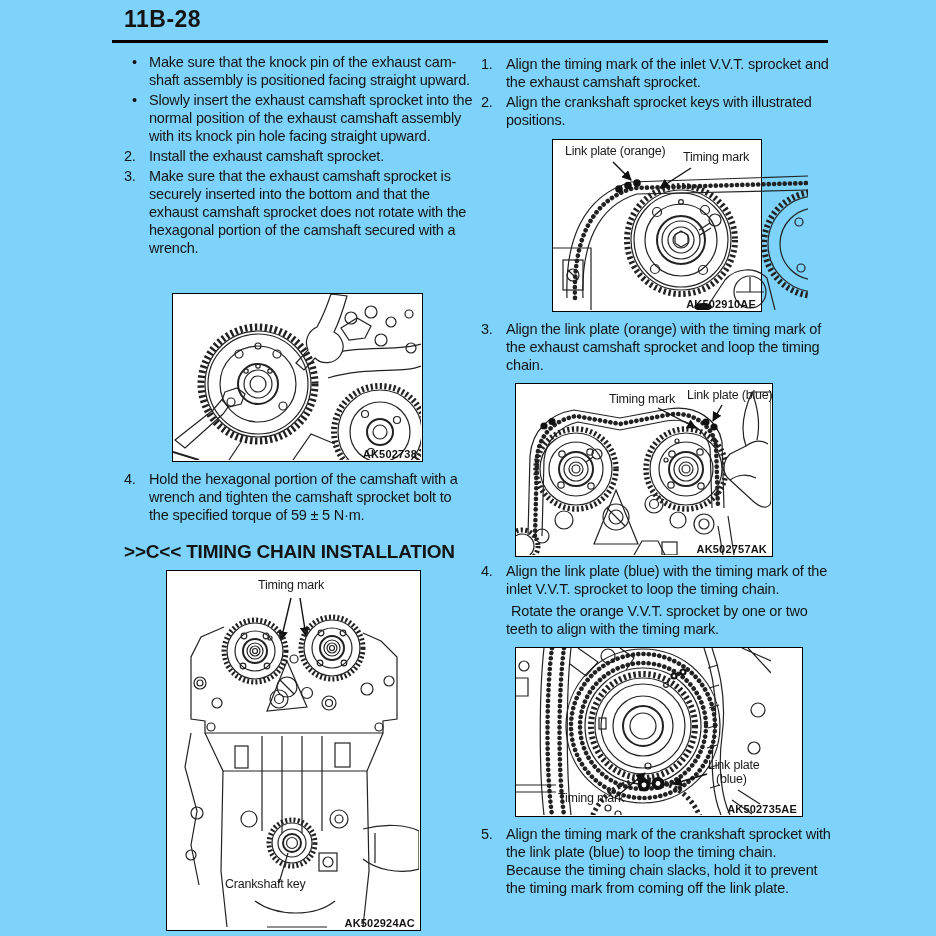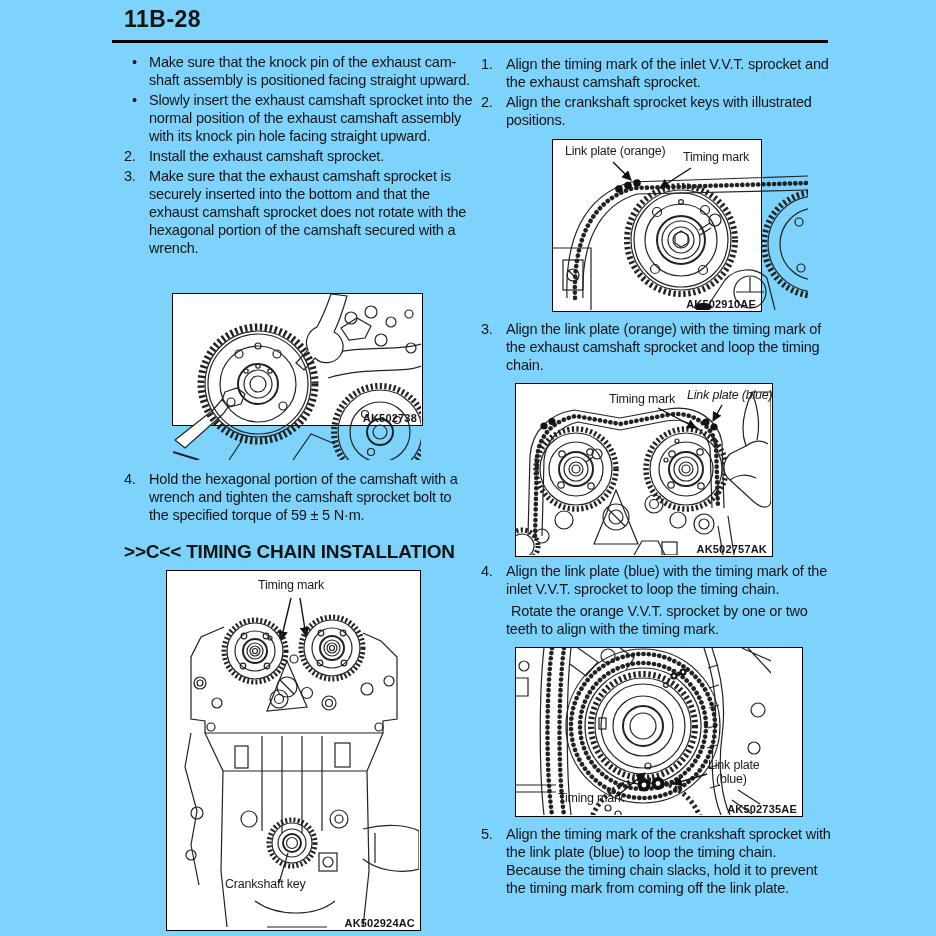--- a/index.html
+++ b/index.html
@@ -61,21 +61,21 @@
     <div class="li">
       <span class="mk">2.</span>
       <span class="tx">Install the exhaust camshaft sprocket.</span>
     </div>
     <div class="li">
       <span class="mk">3.</span>
       <span class="tx">Make sure that the exhaust camshaft sprocket is securely inserted into the bottom and that the exhaust camshaft sprocket does not rotate with the hexagonal portion of the camshaft secured with a wrench.</span>
     </div>
   </div>
 
-  <div class="fig" style="left:172px;top:293px;width:251px;height:133px;">
+  <div class="fig" style="left:172px;top:293px;width:251px;height:169px;">
     <svg width="248" height="166" viewBox="0 0 248 166">
       <path class="ln" d="M150,62 C185,50 225,58 248,50"></path>
       <path class="ln" d="M155,84 C195,72 230,80 248,72"></path>
       <circle class="ln" cx="178" cy="24" r="6"></circle>
         <circle class="ln" cx="198" cy="18" r="6"></circle>
       <circle class="ln" cx="218" cy="28" r="5"></circle>
         <circle class="ln" cx="236" cy="20" r="4"></circle>
       <circle class="ln" cx="208" cy="46" r="6"></circle>
         <circle class="ln" cx="238" cy="54" r="5"></circle>
       <path class="ln" d="M168,34 l16,-10 14,8 -6,12 -16,2 z"></path>
@@ -310,21 +310,21 @@
       <rect class="ln" x="146" y="158" width="15" height="13"></rect>
       <path class="ln" d="M212,132 L218,171 M202,142 L207,171"></path>
       <path class="wh" d="M236,8 C228,26 224,46 230,62 L214,70 C206,78 206,90 214,96 L238,118 C248,126 255,124 255,116 L255,8 Z"></path>
       <path class="ln" d="M230,62 C238,56 246,56 252,60"></path>
       <path class="ln" d="M214,96 C222,90 232,90 240,94"></path>
       <path class="ln" d="M236,8 C242,24 244,42 241,56"></path>
       <path class="ar" d="M142,24 L180,44" marker-end="url(#arw)"></path>
       <path class="ar" d="M206,21 L197,37" marker-end="url(#arw)"></path>
     </svg>
     <div class="figlabel" style="left:93px;top:8px;">Timing mark</div>
-    <div class="figlabel" style="left:171px;top:4px;font-style:italic;">Link plate (blue)</div>
+    <div class="figlabel" style="left:171px;top:4px;">Link plate (blue)</div>
     <div class="figcode">AK502757AK</div>
   </div>
 
   <div class="txt" style="left:481px;top:562px;width:352px;">
     <div class="li">
       <span class="mk">4.</span>
       <span class="tx">Align the link plate (blue) with the timing mark of the inlet V.V.T. sprocket to loop the timing chain.</span>
     </div>
     <div class="note" style="margin-top:4px;">Rotate the orange V.V.T. sprocket by one or two teeth to align with the timing mark.</div>
   </div>

